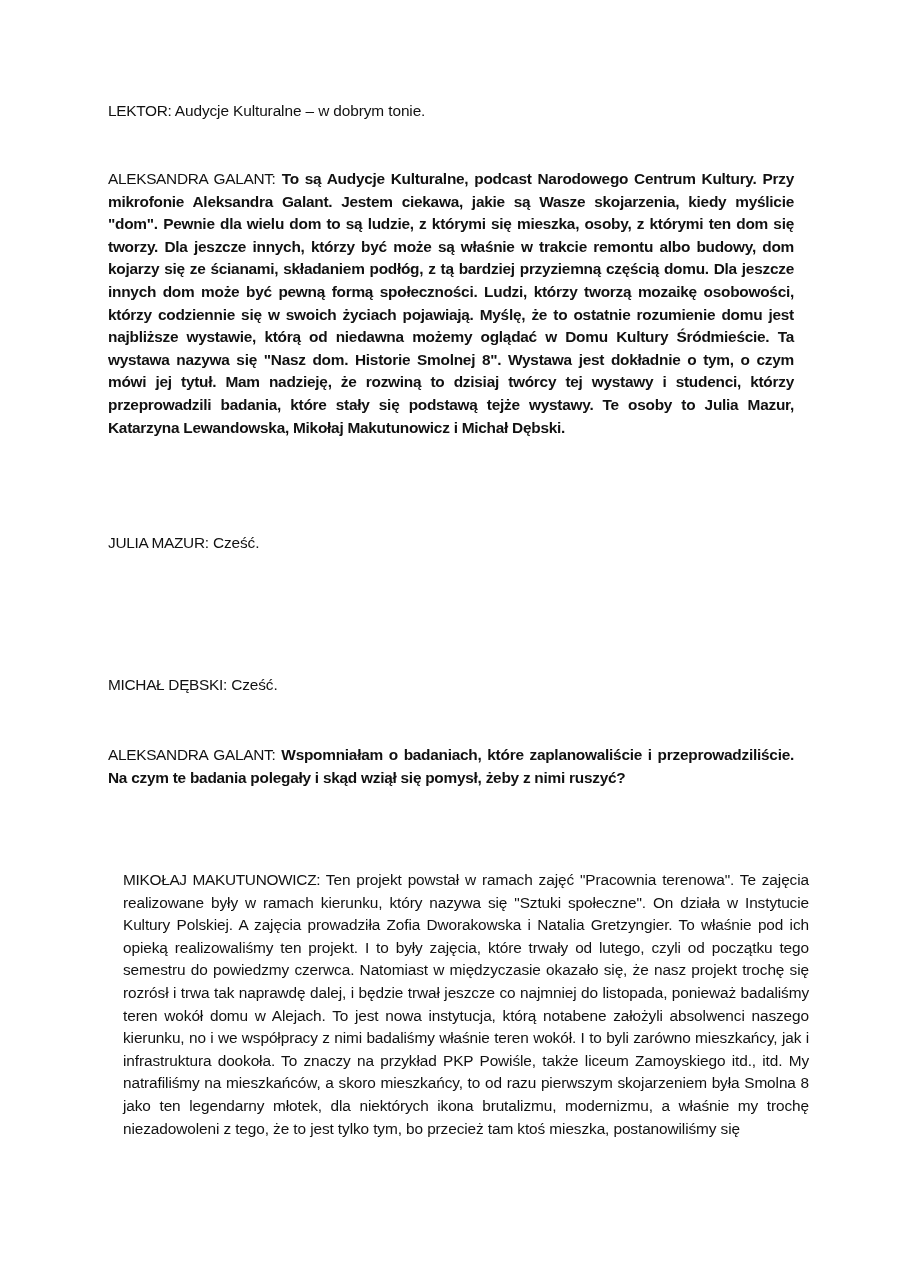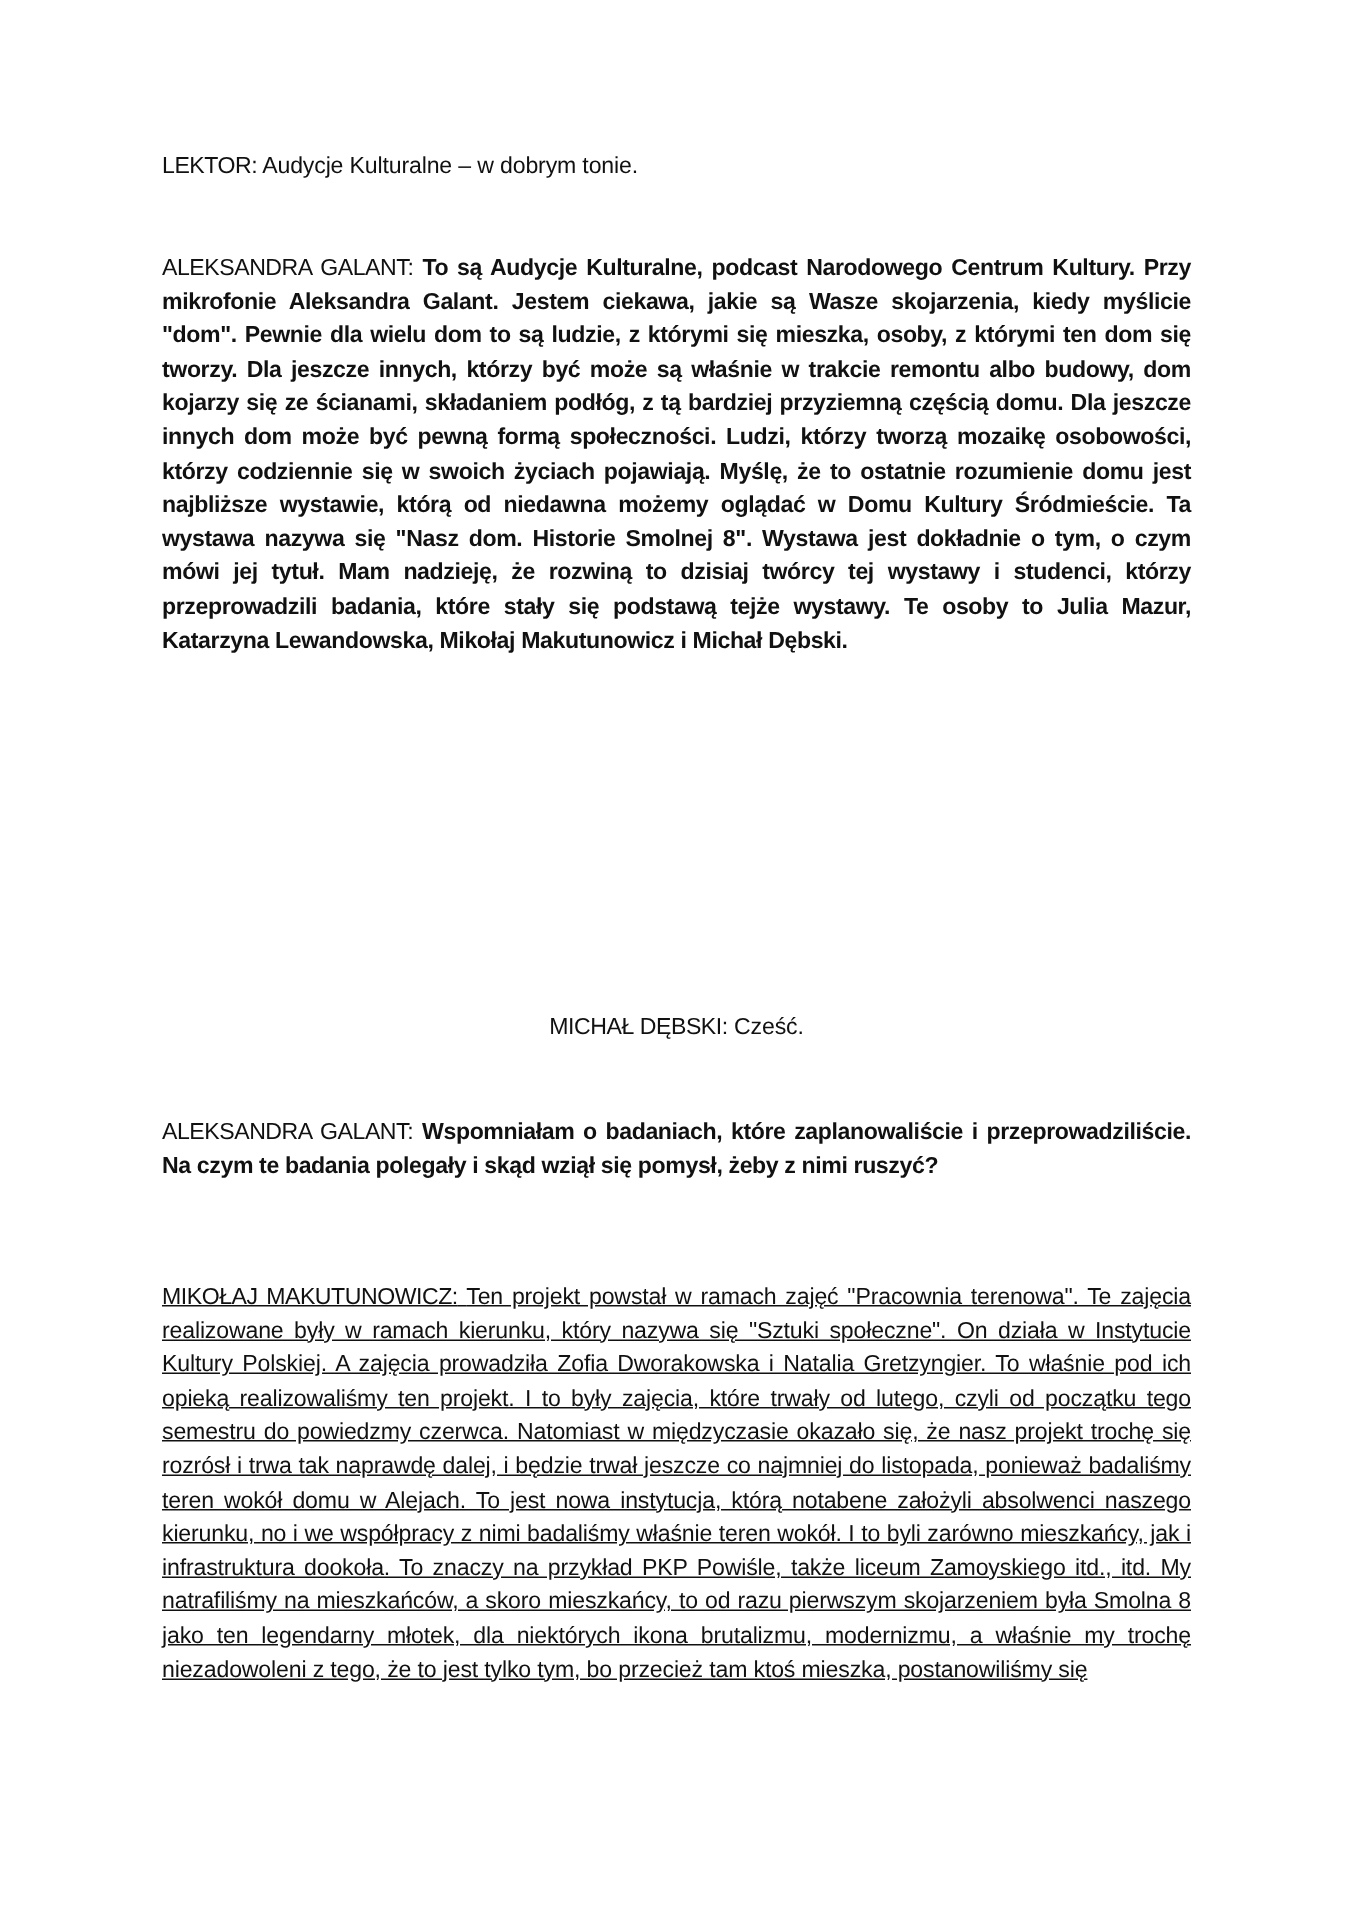--- a/index.html
+++ b/index.html
@@ -28,30 +28,34 @@
   <p class="para left" style="top:100px; margin:0;">
     <span class="speaker">LEKTOR:</span>
     <span>Audycje Kulturalne – w dobrym tonie.</span>
   </p>
 
   <p class="para" style="top:168px; margin:0;">
     <span class="speaker">ALEKSANDRA GALANT:</span>
     <span class="bold">To są Audycje Kulturalne, podcast Narodowego Centrum Kultury. Przy mikrofonie Aleksandra Galant. Jestem ciekawa, jakie są Wasze skojarzenia, kiedy myślicie "dom". Pewnie dla wielu dom to są ludzie, z którymi się mieszka, osoby, z którymi ten dom się tworzy. Dla jeszcze innych, którzy być może są właśnie w trakcie remontu albo budowy, dom kojarzy się ze ścianami, składaniem podłóg, z tą bardziej przyziemną częścią domu. Dla jeszcze innych dom może być pewną formą społeczności. Ludzi, którzy tworzą mozaikę osobowości, którzy codziennie się w swoich życiach pojawiają. Myślę, że to ostatnie rozumienie domu jest najbliższe wystawie, którą od niedawna możemy oglądać w Domu Kultury Śródmieście. Ta wystawa nazywa się "Nasz dom. Historie Smolnej 8". Wystawa jest dokładnie o tym, o czym mówi jej tytuł. Mam nadzieję, że rozwiną to dzisiaj twórcy tej wystawy i studenci, którzy przeprowadzili badania, które stały się podstawą tejże wystawy. Te osoby to Julia Mazur, Katarzyna Lewandowska, Mikołaj Makutunowicz i Michał Dębski.</span>
   </p>
 
+  <p class="para left" style="top:532px; margin:0;">
+    <span class="speaker">JULIA MAZUR:</span>
+    <span>Cześć.</span>
+  </p>
 
 
-  <p class="para left" style="top:674px; margin:0;text-align:center;">
+  <p class="para left" style="top:674px; margin:0;">
     <span class="speaker">MICHAŁ DĘBSKI:</span>
     <span>Cześć.</span>
   </p>
 
   <p class="para" style="top:744px; margin:0;">
     <span class="speaker">ALEKSANDRA GALANT:</span>
     <span class="bold">Wspomniałam o badaniach, które zaplanowaliście i przeprowadziliście. Na czym te badania polegały i skąd wziął się pomysł, żeby z nimi ruszyć?</span>
   </p>
 
-  <p class="para" style="top:854px; margin:0;text-decoration:underline;">
+  <p class="para" style="top:854px; margin:15px;">
     <span class="speaker">MIKOŁAJ MAKUTUNOWICZ:</span>
     <span>Ten projekt powstał w ramach zajęć "Pracownia terenowa". Te zajęcia realizowane były w ramach kierunku, który nazywa się "Sztuki społeczne". On działa w Instytucie Kultury Polskiej. A zajęcia prowadziła Zofia Dworakowska i Natalia Gretzyngier. To właśnie pod ich opieką realizowaliśmy ten projekt. I to były zajęcia, które trwały od lutego, czyli od początku tego semestru do powiedzmy czerwca. Natomiast w międzyczasie okazało się, że nasz projekt trochę się rozrósł i trwa tak naprawdę dalej, i będzie trwał jeszcze co najmniej do listopada, ponieważ badaliśmy teren wokół domu w Alejach. To jest nowa instytucja, którą notabene założyli absolwenci naszego kierunku, no i we współpracy z nimi badaliśmy właśnie teren wokół. I to byli zarówno mieszkańcy, jak i infrastruktura dookoła. To znaczy na przykład PKP Powiśle, także liceum Zamoyskiego itd., itd. My natrafiliśmy na mieszkańców, a skoro mieszkańcy, to od razu pierwszym skojarzeniem była Smolna 8 jako ten legendarny młotek, dla niektórych ikona brutalizmu, modernizmu, a właśnie my trochę niezadowoleni z tego, że to jest tylko tym, bo przecież tam ktoś mieszka, postanowiliśmy się</span>
   </p>
 
 </div>
 
 </body></html>

